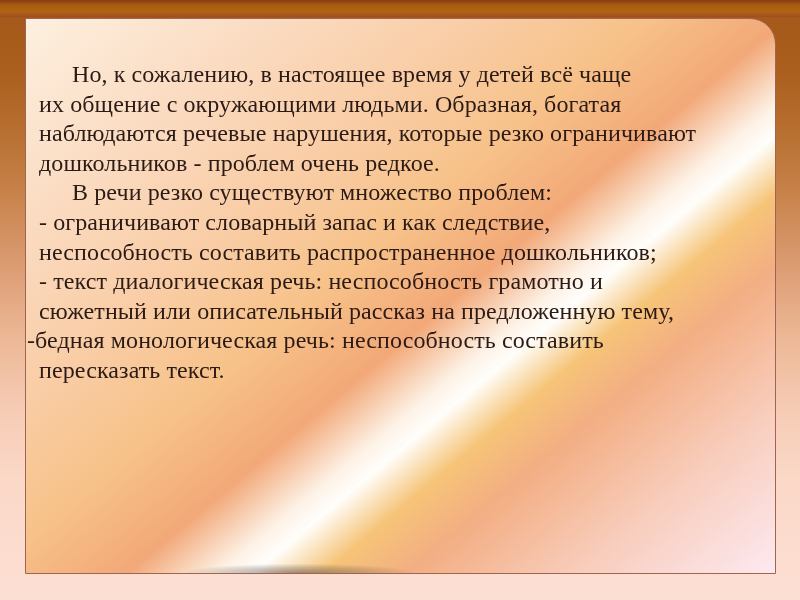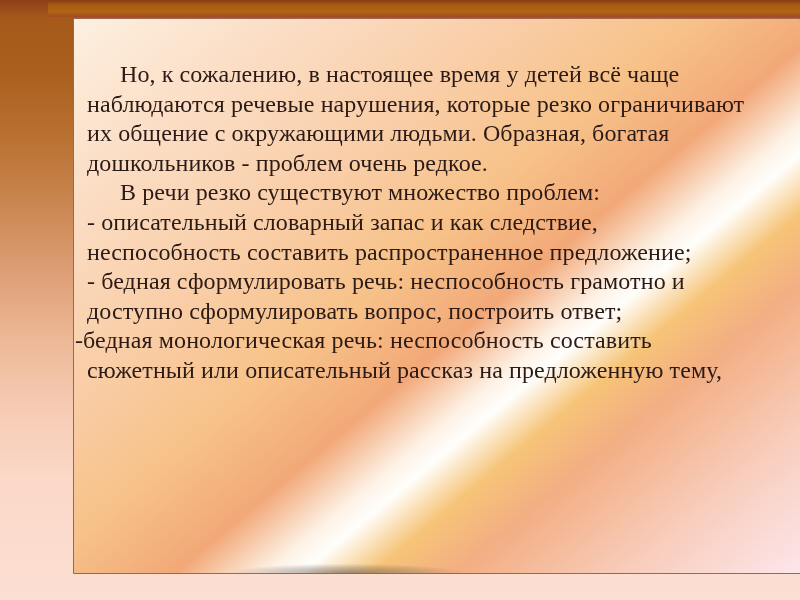--- a/index.html
+++ b/index.html
@@ -21,21 +21,20 @@
       #c47e44 30%,
       #d8976b 42%,
       #ecb795 56%,
       #f6cbb4 68%,
       #fbd8c8 80%,
       #fcdfd3 100%);
   }
   .slide {
     position: absolute;
     inset: 0;
-    margin-left: 48px;
   }
   .top-strip {
     position: absolute;
     top: 0;
     left: 0;
     width: 800px;
     height: 17px;
     background: linear-gradient(180deg,
       #8a3a16 0%,
       #a75c10 30%,
@@ -95,29 +94,29 @@
 <body>
 
 <div class="slide">
 
   <div class="top-strip"></div>
 
   <div class="content-panel">
 
     <div class="text-block">
       <div class="line indent">Но, к сожалению, в настоящее время у детей всё чаще</div>
+      <div class="line">их общение с окружающими людьми. Образная, богатая</div>
       <div class="line">наблюдаются речевые нарушения, которые резко ограничивают</div>
-      <div class="line">их общение с окружающими людьми. Образная, богатая</div>
       <div class="line">дошкольников - проблем очень редкое.</div>
       <div class="line indent">В речи резко существуют множество проблем:</div>
-      <div class="line">- описательный словарный запас и как следствие,</div>
-      <div class="line">неспособность составить распространенное предложение;</div>
-      <div class="line">- бедная сформулировать речь: неспособность грамотно и</div>
-      <div class="line">доступно сформулировать вопрос, построить ответ;</div>
+      <div class="line">- ограничивают словарный запас и как следствие,</div>
+      <div class="line">неспособность составить распространенное дошкольников;</div>
+      <div class="line">- текст диалогическая речь: неспособность грамотно и</div>
+      <div class="line">сюжетный или описательный рассказ на предложенную тему,</div>
       <div class="line outdent">-бедная монологическая речь: неспособность составить</div>
-      <div class="line">сюжетный или описательный рассказ на предложенную тему,</div>
+      <div class="line">пересказать текст.</div>
     </div>
 
     <div class="panel-shadow"></div>
 
   </div>
 
 </div>
 
 </body></html>

